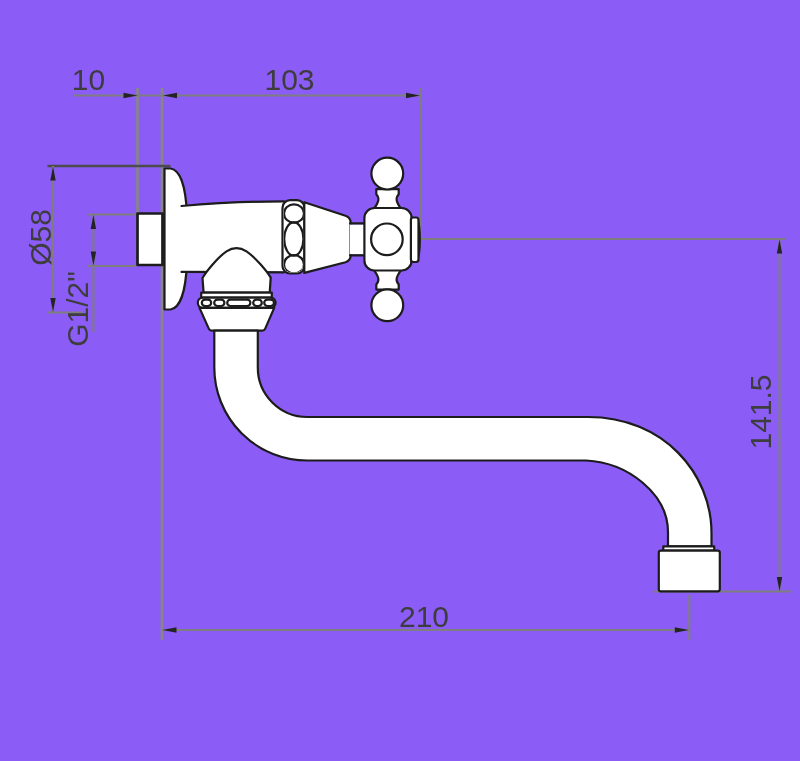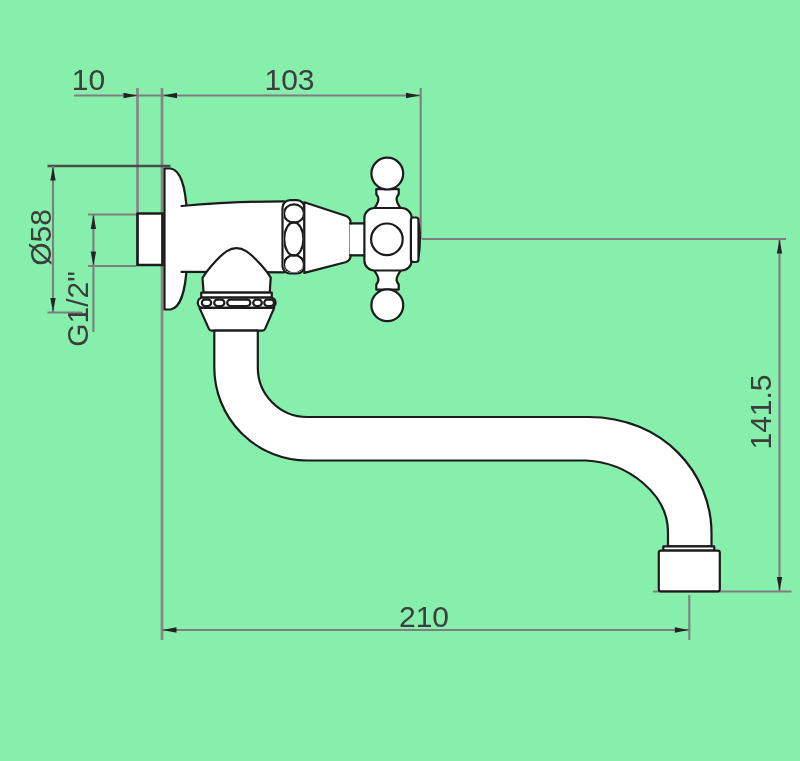--- a/index.html
+++ b/index.html
@@ -9,21 +9,21 @@
     width: 800px;
     height: 761px;
     overflow: hidden;
     font-family: "Liberation Sans", sans-serif;
   }
   #drawing-stage {
     position: relative;
     filter: blur(0.75px);
     width: 800px;
     height: 761px;
-    background: #86efac;
+    background: #8b5cf6;
   }
   svg text {
     font-family: "Liberation Sans", sans-serif;
     font-size: 30px;
     fill: #3d3d3d;
   }
   .outline { stroke: #1c1c1c; stroke-width: 2.2; fill: #ffffff; stroke-linejoin: round; stroke-linecap: round; }
   .outline-nofill { stroke: #1c1c1c; stroke-width: 2.2; fill: none; stroke-linejoin: round; stroke-linecap: round; }
   .thick { stroke-width: 2.7; }
   .dim { stroke: #7e7e7e; stroke-width: 2.1; fill: none; stroke-linecap: butt; }

